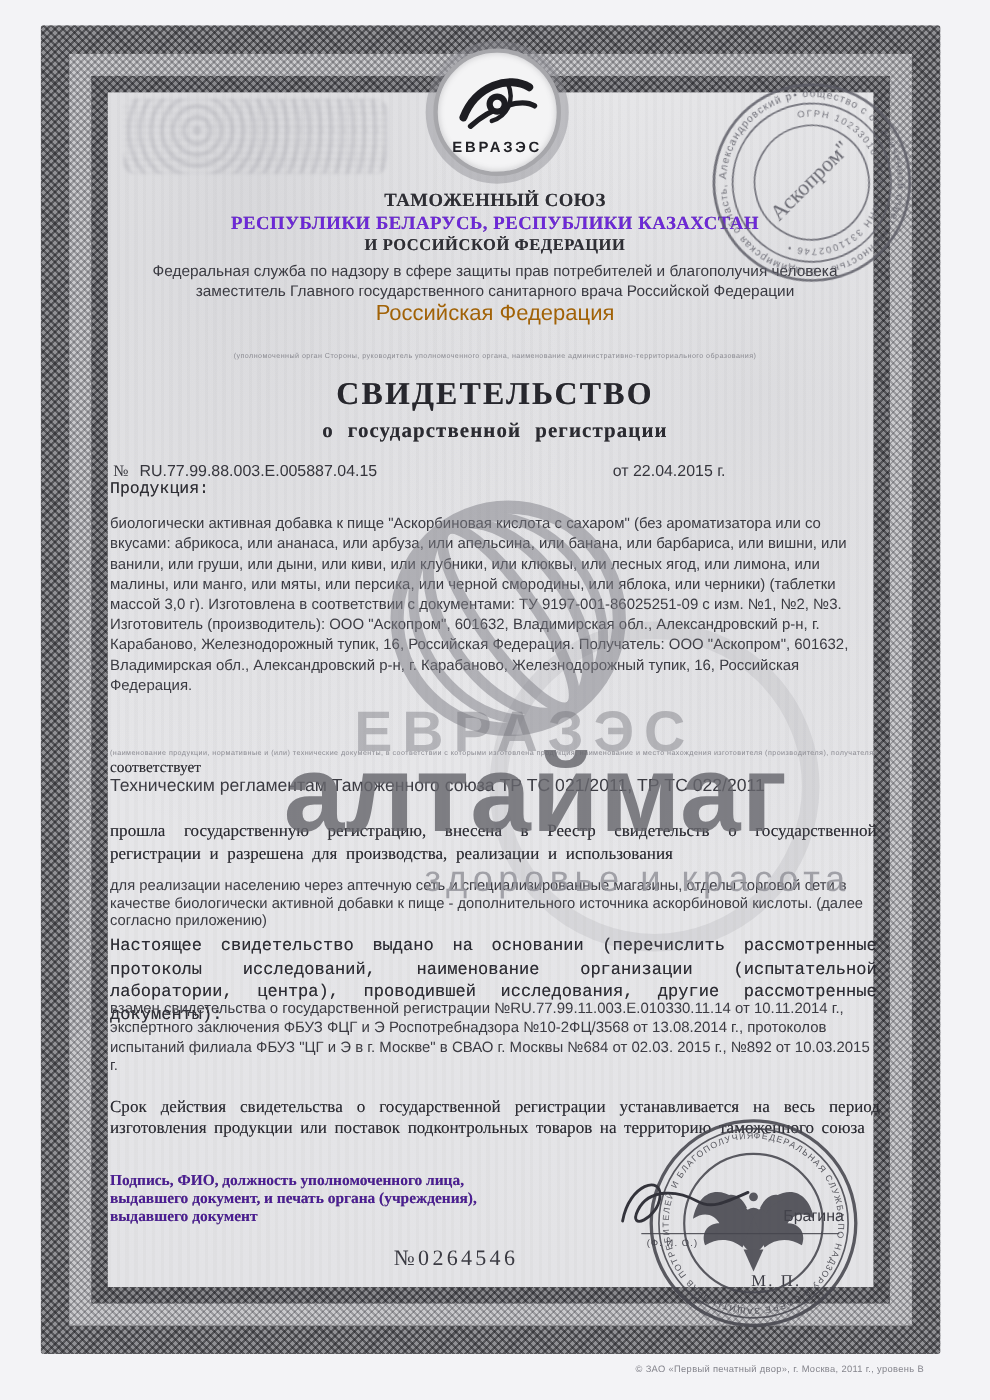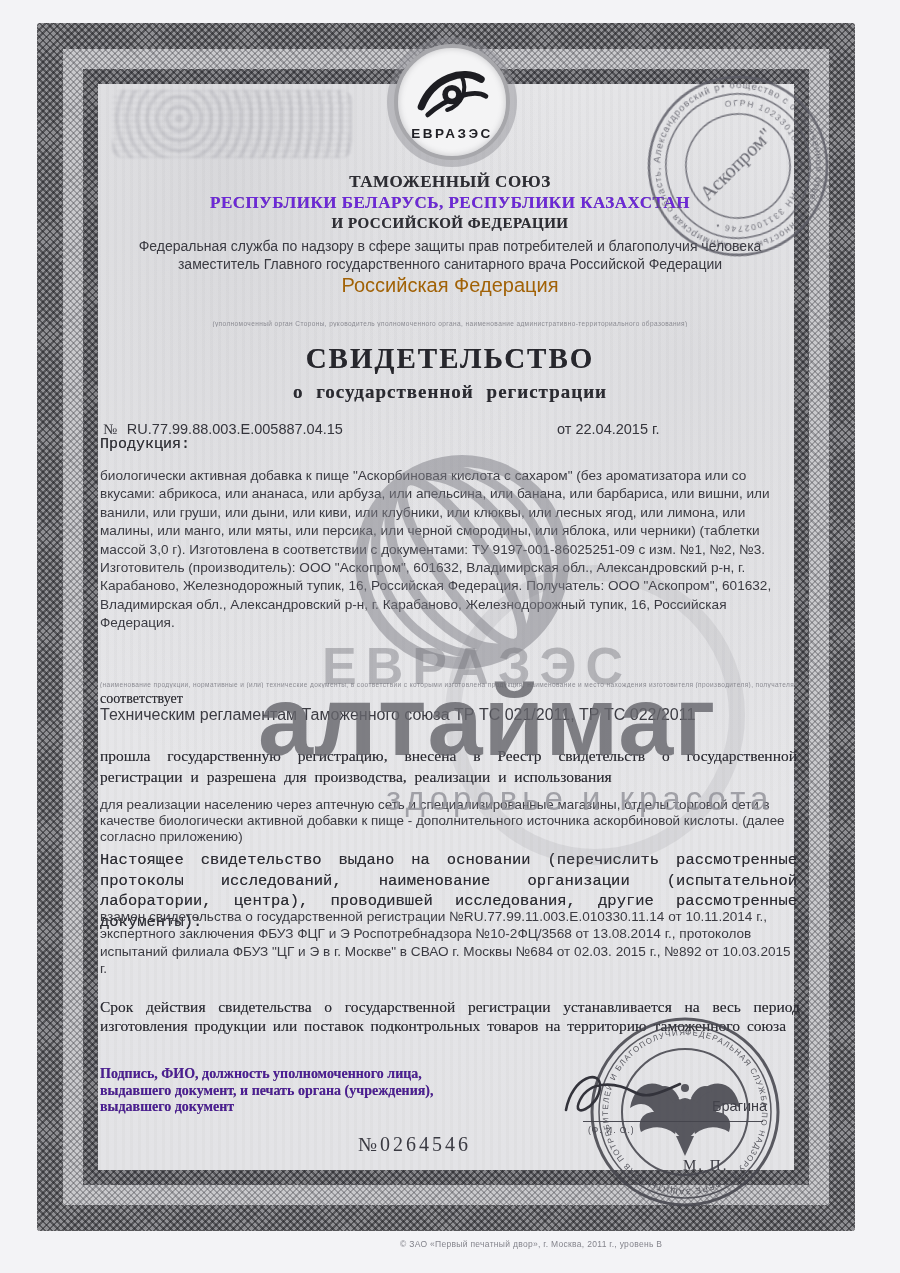--- a/index.html
+++ b/index.html
@@ -81,21 +81,21 @@
   .para-details{left:100px;top:908px;width:700px;font-size:13.6px;line-height:17.4px;color:#3b3b42;}
   .para-validity{left:100px;top:998px;width:700px;font-size:15.5px;line-height:18.5px;color:#2c2c33;text-align:justify;text-align-last:left;word-spacing:3px;}
 
   .sig-caption{left:100px;top:1066px;width:380px;font-size:14px;line-height:16.5px;color:#4c1d95;white-space:pre-line;font-weight:bold;}
   .sig-line{left:583px;top:1121px;width:180px;height:1px;background:#4a4a52;}
   .sig-fio{left:588px;top:1125px;font-size:8.5px;color:#4a4a52;letter-spacing:1px;}
   .sig-name{left:712px;top:1098px;font-size:14.5px;color:#3c3c44;filter:blur(.3px);}
   .mp{left:683px;top:1141px;font-size:15px;color:#3a3a42;letter-spacing:2px;filter:blur(.4px);margin-top:16px;}
   .serial{left:358px;top:1133px;font-size:20px;color:#3a3a42;letter-spacing:3px;filter:blur(.3px);}
 
-  .footer-print{left:400px;top:1239px;width:440px;text-align:left;font-size:8.5px;color:#84848c;letter-spacing:.3px;filter:blur(.3px);}
+  .footer-print{left:400px;top:1239px;width:440px;text-align:right;font-size:8.5px;color:#84848c;letter-spacing:.3px;filter:blur(.3px);}
 
   
   .eurasec-badge{
     left:394px;top:44px;width:116px;height:116px;border-radius:50%;
     background:#f4f4f5;
     border:4px solid #a7a7ab;
     box-shadow:0 0 0 7px rgba(140,140,146,.45), inset 0 0 6px rgba(90,90,96,.3);
     box-sizing:border-box;text-align:center;z-index:9;
   }
   .eurasec-badge svg{display:block;margin:10px auto 0;}

